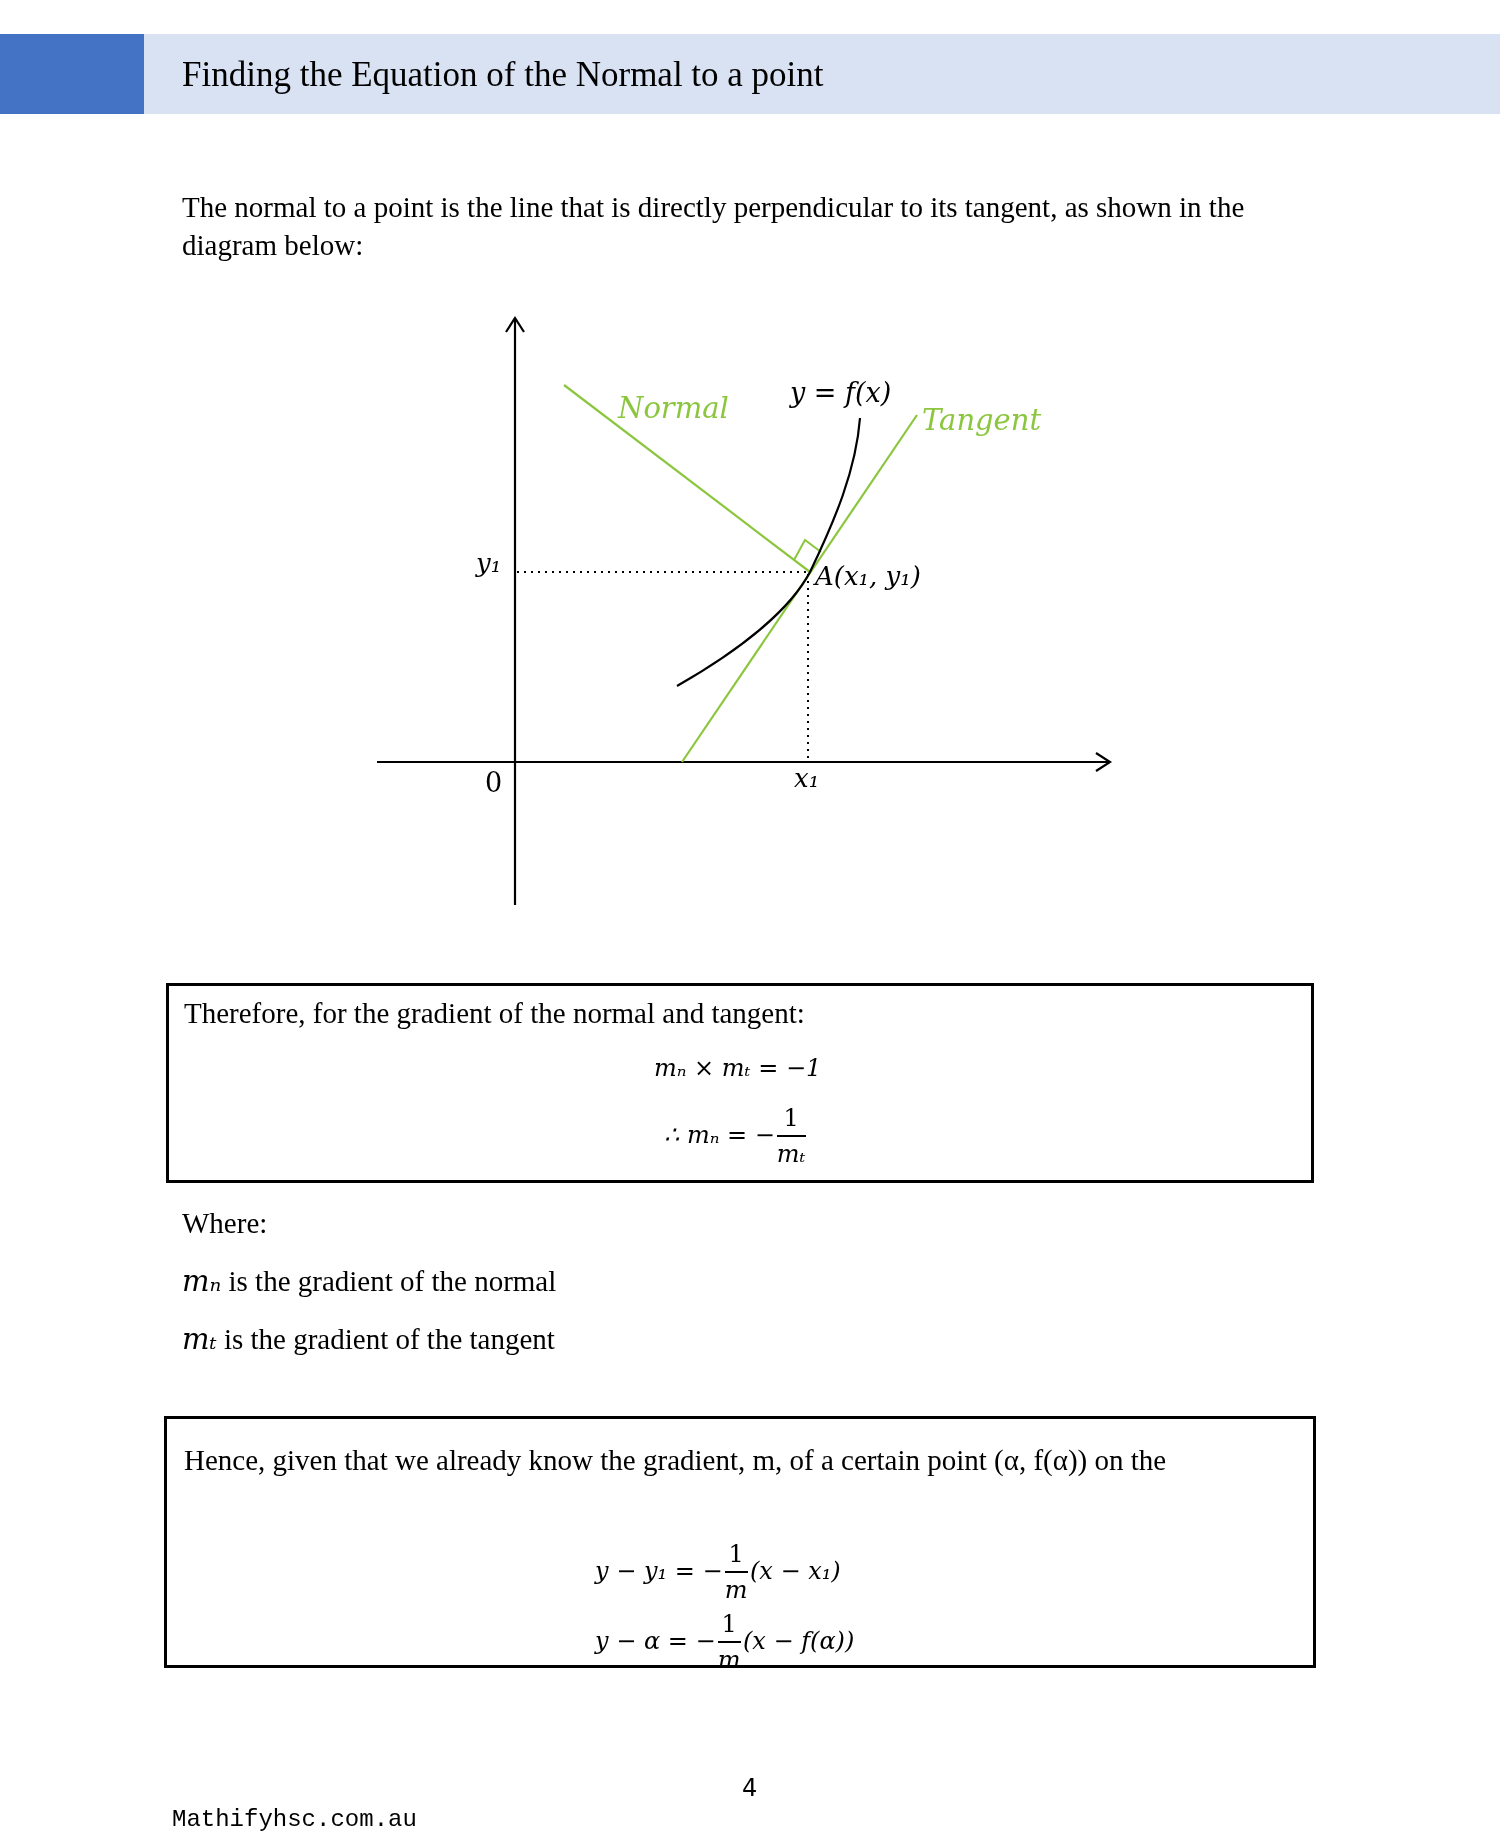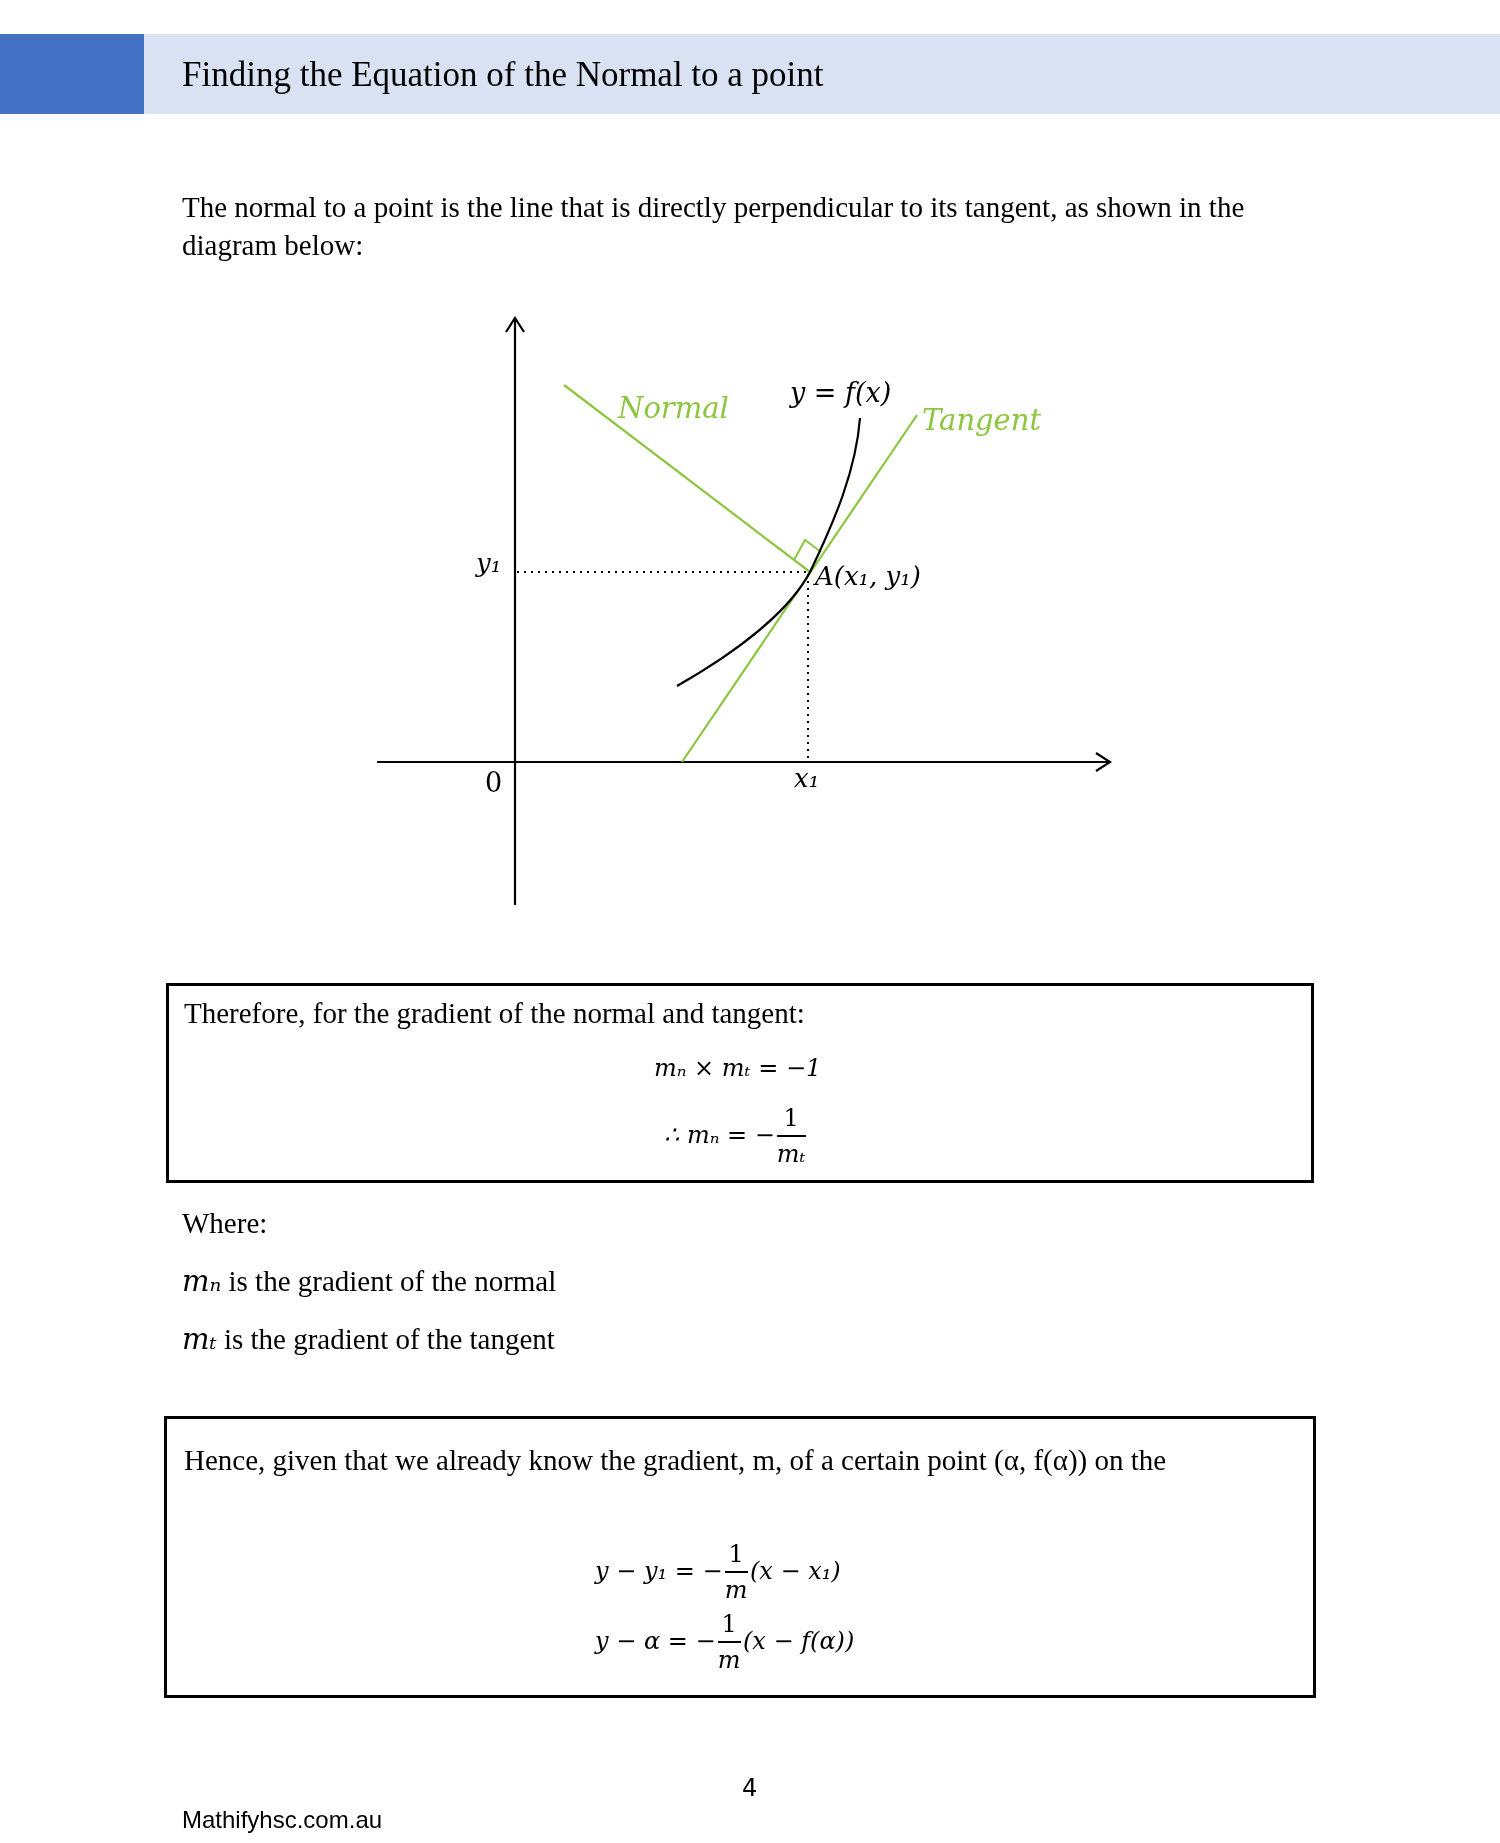--- a/index.html
+++ b/index.html
@@ -5,30 +5,30 @@
   html, body { margin: 0; padding: 0; background: #ffffff; }
   body { width: 1500px; height: 1843px; position: relative; overflow: hidden;
          font-family: "Liberation Serif", serif; color: #000; }
   .hdr-block { position: absolute; left: 0; top: 34px; width: 144px; height: 80px; background: #4472c4; }
   .hdr-band { position: absolute; left: 144px; top: 34px; width: 1356px; height: 80px; background: #d9e2f3; }
   .hdr-title { position: absolute; left: 182px; top: 50px; font-size: 35px; line-height: 50px; white-space: nowrap; }
   .intro { position: absolute; left: 182px; top: 188px; width: 1140px; font-size: 29px; line-height: 38px; }
   .diagram { position: absolute; left: 0; top: 0; }
   .box { position: absolute; border: 3px solid #000; box-sizing: border-box; }
   .box1 { left: 166px; top: 983px; width: 1148px; height: 200px; }
-  .box2 { left: 164px; top: 1416px; width: 1152px; height: 282px; }
+  .box2 { left: 164px; top: 1416px; width: 1152px; height: 252px; }
   .boxtext { position: absolute; font-size: 29px; line-height: 38px; white-space: nowrap; }
   .math { font-family: "DejaVu Serif", serif; font-style: italic; }
   .eq { position: absolute; font-size: 24px; white-space: nowrap; }
   .frac { display: inline-block; vertical-align: middle; text-align: center; margin: 0 2px; }
   .frac .num { display: block; border-bottom: 2px solid #000; padding: 0 4px; line-height: 34px; font-style: normal; }
   .frac .den { display: block; line-height: 34px; font-style: italic; }
   .plain { position: absolute; left: 182px; font-size: 29px; line-height: 38px; white-space: nowrap; }
   .footer-page { position: absolute; left: 742px; top: 1774px; font-family: "DejaVu Sans", sans-serif; font-size: 24px; }
-  .footer-site { position: absolute; left: 182px; top: 1806px; font-family: Liberation Sans, sans-serif; font-size: 24px; }
+  .footer-site { position: absolute; left: 172px; top: 1806px; font-family: Liberation Mono, monospace; font-size: 24px; }
 </style>
 </head>
 <body>
 
 <div class="hdr-block"></div>
 <div class="hdr-band"></div>
 <div class="hdr-title">Finding the Equation of the Normal to a point</div>
 
 <div class="intro">The normal to a point is the line that is directly perpendicular to its tangent, as shown in the diagram below:</div>
 

